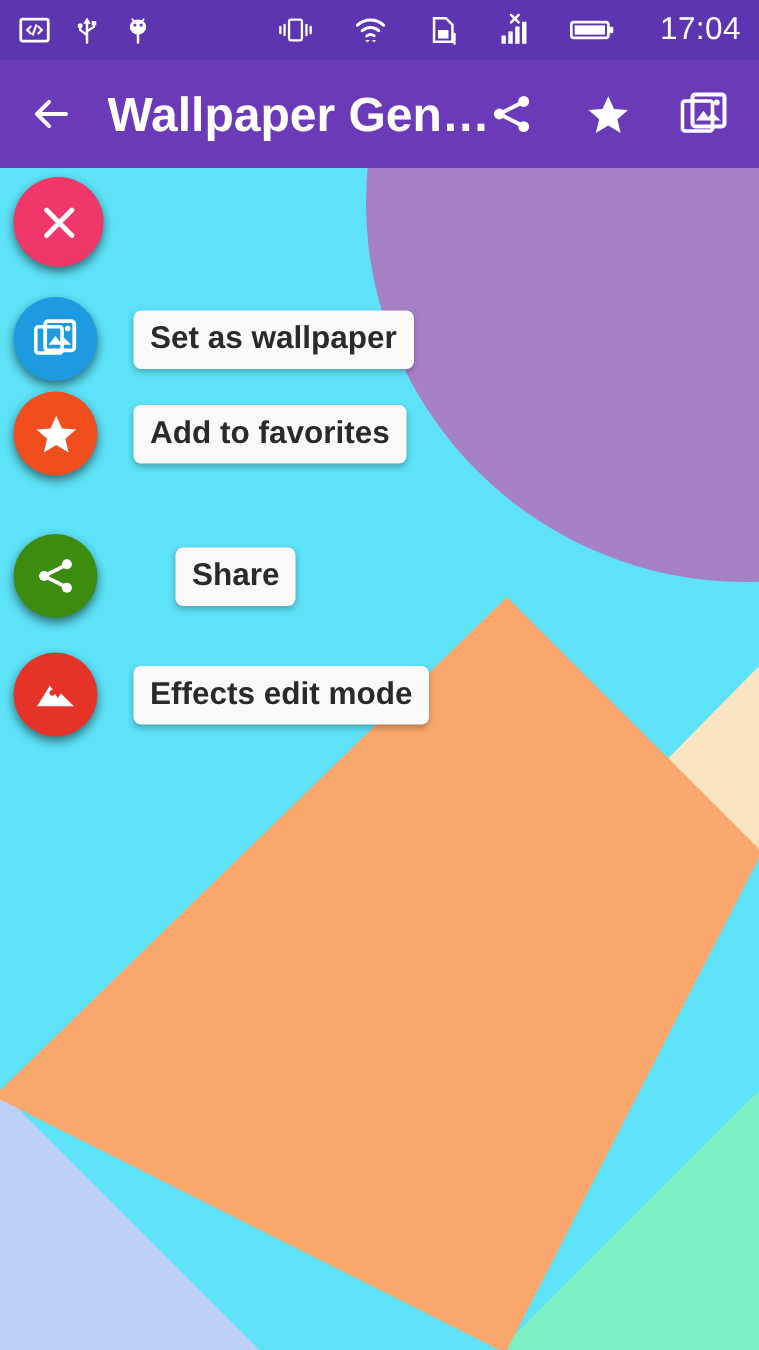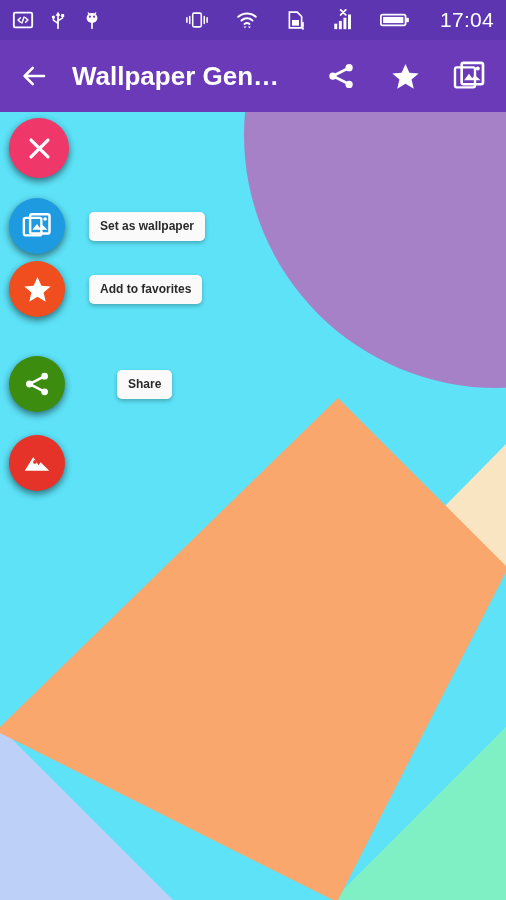--- a/index.html
+++ b/index.html
@@ -48,21 +48,21 @@
   #app-bar {
     position:absolute; top:40px; left:0;
     width:506px; height:72px;
     background:#6A3AB8;
     display:flex; align-items:center;
     padding:0 14px 0 18px;
     z-index:20;
   }
   #app-title {
     color:#fff;
-    font-size:26px;
+    font-size:32px;
     font-weight:bold;
     margin-left:22px;
     white-space:nowrap;
     overflow:hidden;
     flex:0 1 auto;
     text-align:right;
   }
   #app-actions {
     margin-left:auto;
     display:flex; align-items:center;
@@ -96,21 +96,21 @@
     display:flex; align-items:center; justify-content:center;
     box-shadow:0 3px 6px rgba(0,0,0,0.34), 0 3px 8px rgba(0,0,0,0.22);
     flex:0 0 auto;
     cursor:pointer;
   }
   .fab-mini { width:56px; height:56px; }
   .fab-label {
     margin-left:24px;
     background:#FAFAFA;
     color:#2A2A2A;
-    font-size:12px;
+    font-size:21px;
     font-weight:bold;
     padding:7px 11px 8px 11px;
     border-radius:5px;
     white-space:nowrap;
     box-shadow:0 2px 4px rgba(0,0,0,0.26);
     cursor:pointer;
   }
 </style>
 </head>
 <body>
@@ -271,16 +271,17 @@
       <div class="fab-label">Share</div>
     </div>
 
     <div class="fab-row" style="top:323px;">
       <div class="fab fab-mini" style="background:#E63329;">
         <svg width="30" height="30" viewBox="0 0 24 24">
           <path d="M2.2 18.2 L9 7.2 L13.2 13.8 L14.9 11.4 L21.8 18.2 Z" fill="#fff"></path>
           <circle cx="10.3" cy="11.1" r="1.5" fill="#E63329"></circle>
         </svg>
       </div>
+      <div class="fab-label">Effects edit mode</div>
     </div>
 
   </div>
 </div>
 
 </body></html>

